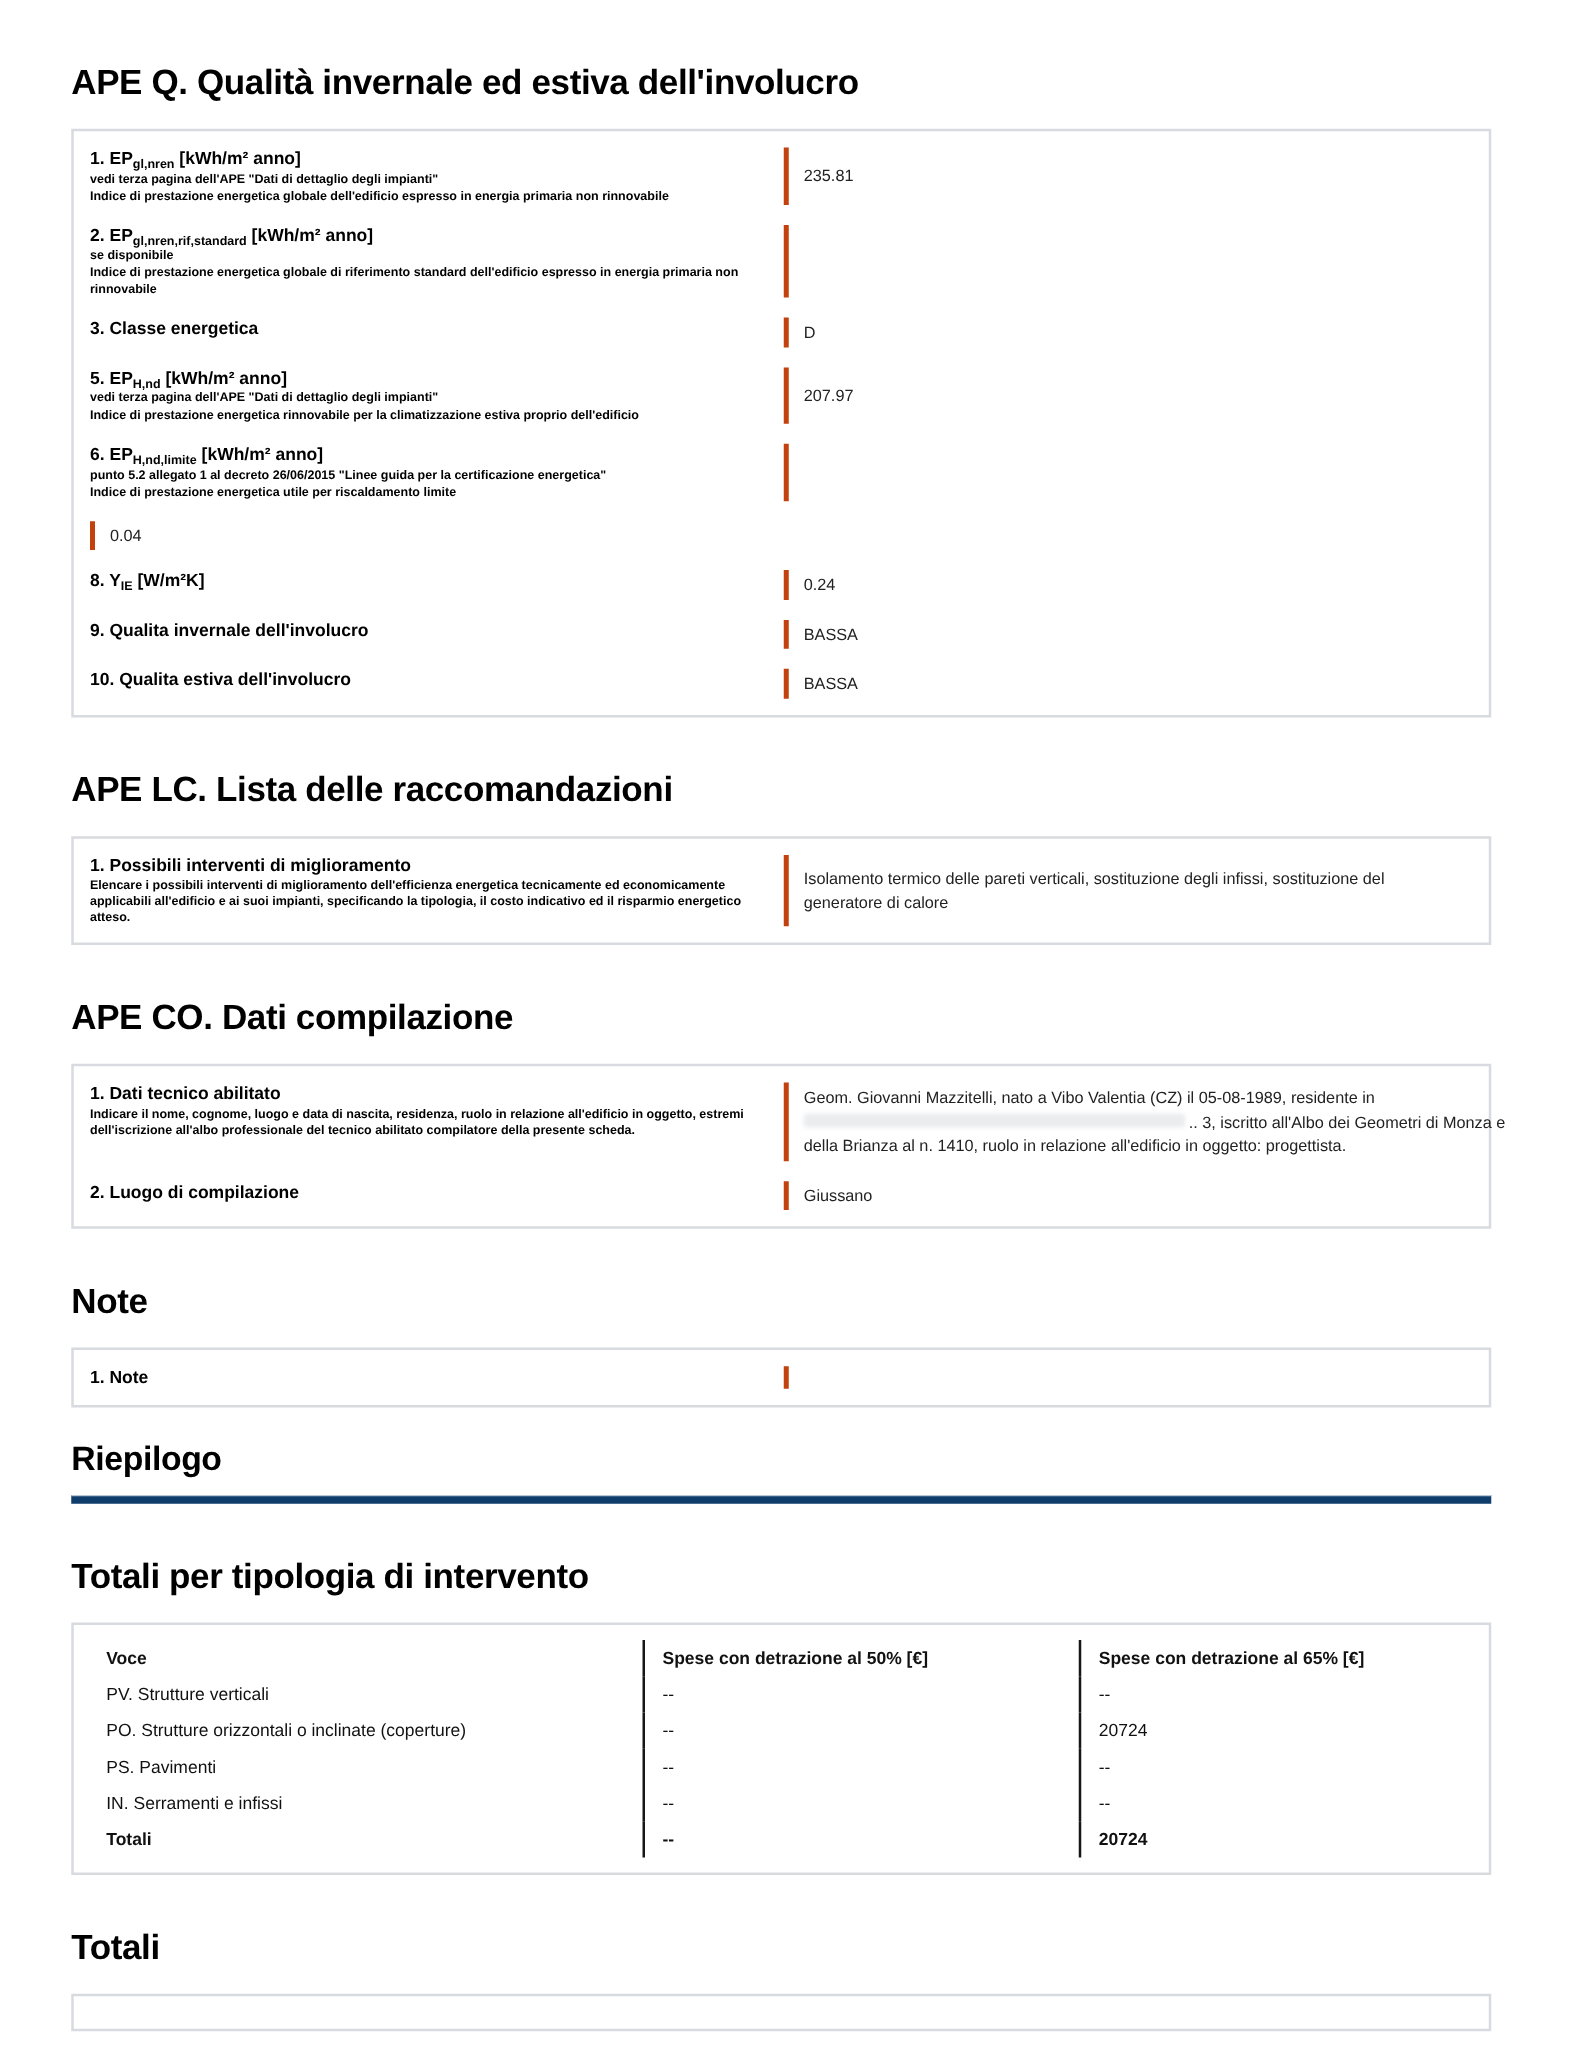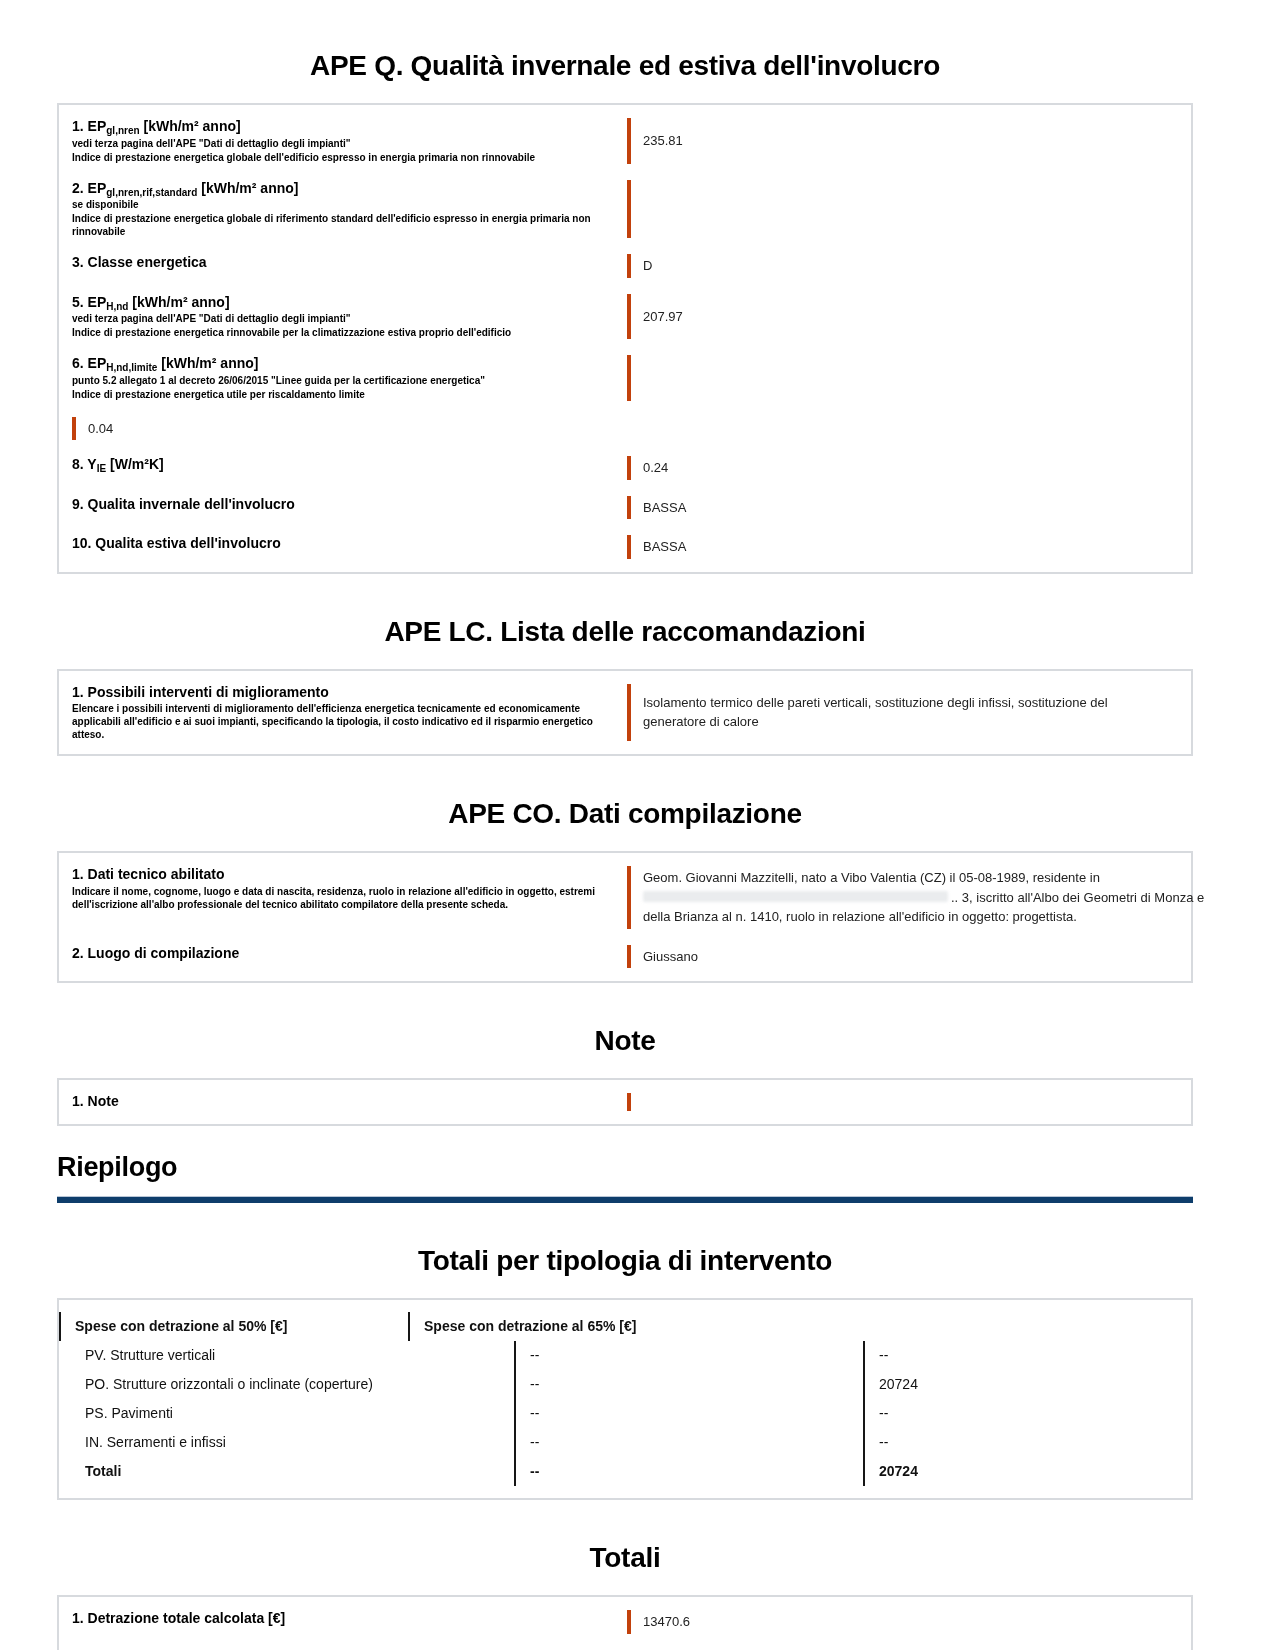--- a/index.html
+++ b/index.html
@@ -2,21 +2,21 @@
 <html><head>
 <meta charset="utf-8">
 <style>
   * { box-sizing: border-box; }
   html, body { margin: 0; padding: 0; background: #ffffff; }
   body { font-family: "Liberation Sans", sans-serif; color: #000; }
   .page {
     width: 1275px; min-height: 1650px; margin: 0 auto; background: #fff;
     padding: 50px 82px 120px 57px;
   }
-  .h2 { font-size: 28px; font-weight: bold; margin: 42px 0 21px 0; letter-spacing: -0.3px; text-align: center; }
+  .h2 { font-size: 28px; font-weight: bold; margin: 42px 0 21px 0; letter-spacing: -0.3px; }
   .h2.first { margin-top: 0; }
   .h1 { font-size: 27px; font-weight: bold; margin: 26px 0 0 0; letter-spacing: -0.3px; }
   .rule { height: 7px; margin: 13px 0 36px 0; border-top: 1px solid #b9c6d6; }
 
   
   .kv-table { border: 2px solid #d7dade; padding: 5px 0; background: #fff; }
   .kv-row { display: flex; padding: 8px 13px; }
   .kv-label { width: 555px; flex: 0 0 555px; padding-right: 24px; }
   .lbl-main { font-weight: bold; font-size: 14px; line-height: 1.25; }
   .lbl-main .sub { font-size: 10px; position: relative; top: 3px; font-weight: bold; }
@@ -171,20 +171,21 @@
         <div class="kv-value">
           <div></div>
         </div>
       </div>
     </div>
     <div class="h1">Riepilogo</div>
     <div class="rule" style="background: rgb(14, 61, 107);"></div>
     <div class="h2">Totali per tipologia di intervento</div>
     <div class="grid-table">
       <div class="grid-row">
+        <div class="gc head c0">Voce</div>
         <div class="gc head c1">Spese con detrazione al 50% [€]</div>
         <div class="gc head c2">Spese con detrazione al 65% [€]</div>
       </div>
       <div class="grid-row">
         <div class="gc c0">PV. Strutture verticali</div>
         <div class="gc c1">--</div>
         <div class="gc c2">--</div>
       </div>
       <div class="grid-row">
         <div class="gc c0">PO. Strutture orizzontali o inclinate (coperture)</div>
@@ -202,23 +203,15 @@
         <div class="gc c2">--</div>
       </div>
       <div class="grid-row">
         <div class="gc c0 bold">Totali</div>
         <div class="gc c1 bold">--</div>
         <div class="gc c2 bold">20724</div>
       </div>
     </div>
     <div class="h2">Totali</div>
     <div class="kv-table">
-      <div class="kv-row">
-        <div class="kv-label">
-          <div class="lbl-main"><span>1. Detrazione totale calcolata [€]</span></div>
-        </div>
-        <div class="kv-value">
-          <div>13470.6</div>
-        </div>
-      </div>
       <div class="kv-row"></div>
     </div>
   </div>
 
 </body></html>

